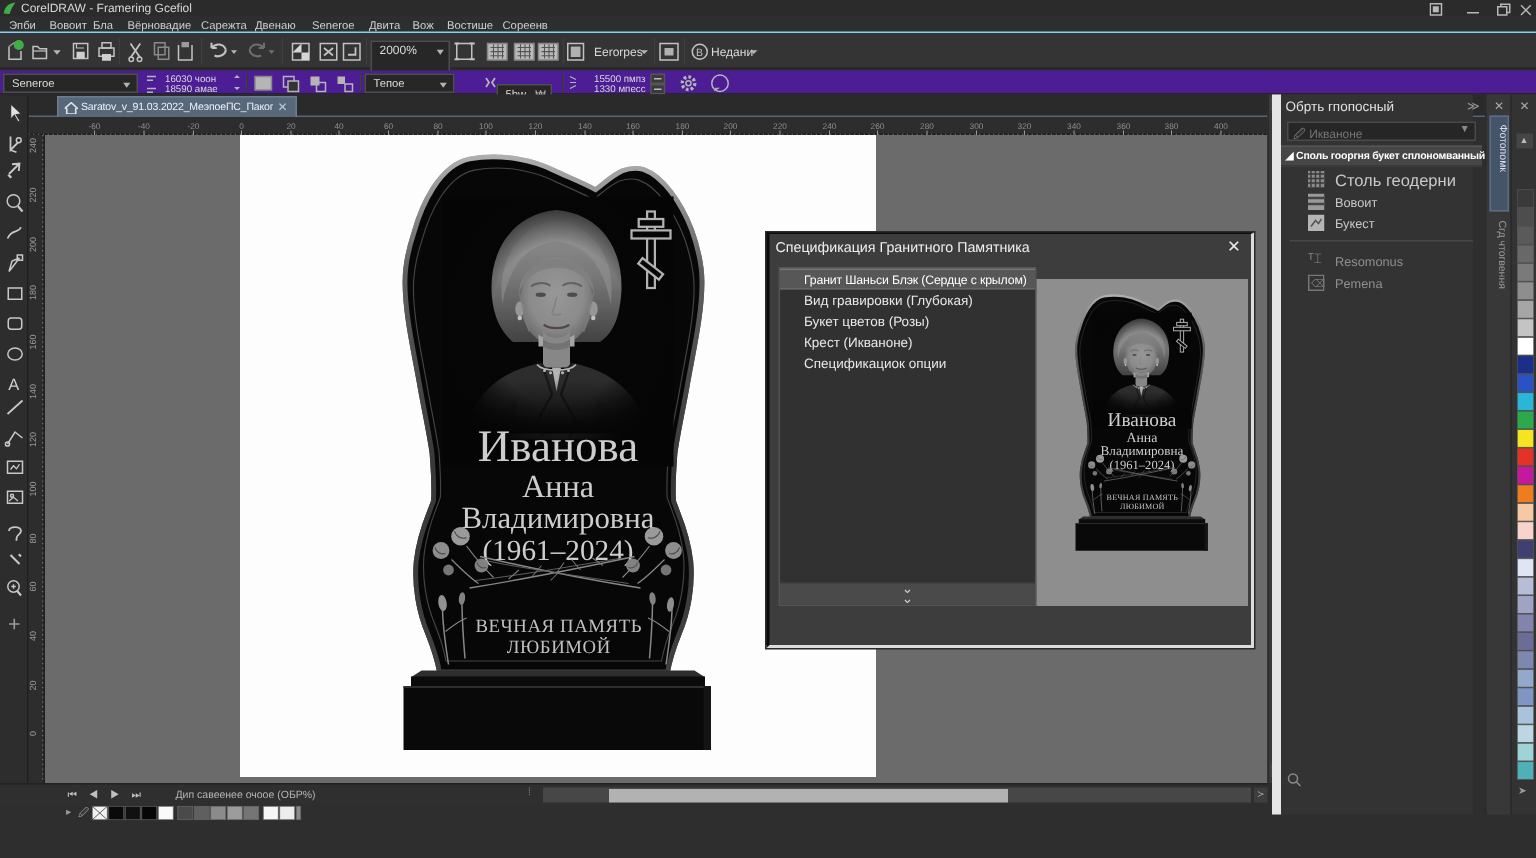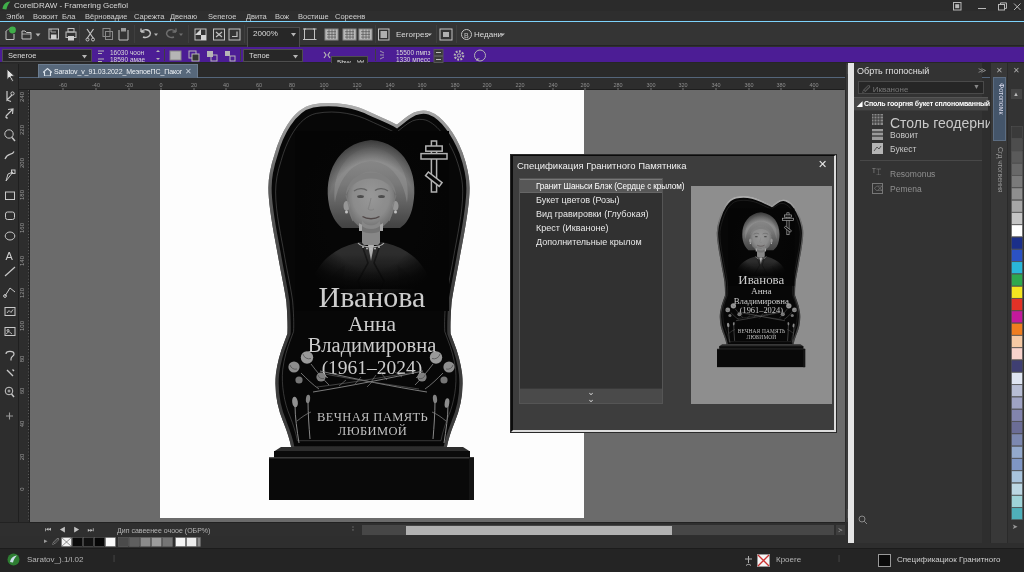--- a/index.html
+++ b/index.html
@@ -20,21 +20,21 @@
 
 #canvas{left:30px;top:90px;width:815px;height:432px;background:#6b6b6b;overflow:hidden}
 #page{position:absolute;left:130px;top:0;width:424px;height:428px;background:#fdfdfd}
 
 #vscroll{left:845px;top:63px;width:11px;height:459px;background:#3a3a3a;border-left:1px solid #2a2a2a}
 #navrow{left:0;top:522px;width:845px;height:14px;background:#2f2f2f;border-top:1px solid #222;font-size:7px;color:#b5b5b5}
 #palrow{left:0;top:536px;width:845px;height:12px;background:#2e2e2e}
 #statusbar{left:0;top:548px;width:1024px;height:24px;background:#242424;border-top:1px solid #1c1c1c;font-size:8px;color:#b5b5b5}
 
 #dialog{left:511px;top:155px;width:325px;height:277px;background:#3d3d3d;border-top:1px solid #0c0c0c;border-left:2px solid #0c0c0c;border-right:2px solid #dcdcdc;border-bottom:2px solid #dcdcdc;box-shadow:0 0 0 1px #2a2a2a}
-#dlglist{position:absolute;left:6px;top:22px;width:144px;height:226px;background:#313131;border:1px solid #555}
+#dlglist{position:absolute;left:6px;top:22px;width:172px;height:226px;background:#313131;border:1px solid #555}
 #dlgprev{position:absolute;left:178px;top:30px;width:141px;height:218px;background:#8e8e8e}
 .li{position:relative;height:14px;line-height:14px;color:#e8e8e8;font-size:9px;padding-left:16px;white-space:nowrap}
 
 #docker{left:848px;top:63px;width:134px;height:480px;background:#333333;border-left:6px solid #e5e5e5}
 #tabstrip{left:990px;top:63px;width:17px;height:480px;background:#383838;border-left:1px solid #2a2a2a}
 #palcol{left:1007px;top:63px;width:17px;height:480px;background:#333333;border-left:1px solid #2a2a2a}
 .txt{position:absolute;white-space:nowrap}
 </style></head>
 <body>
 <div id="app">
@@ -453,21 +453,21 @@
       <span class="txt" style="right:3px;top:1px;font-size:7px;color:#888">▼</span>
     </div>
     <div class="abs" style="left:0;top:34px;width:134px;height:14px;background:#464646;border-top:1px solid #555;border-bottom:1px solid #3a3a3a">
       <span class="txt" style="left:3px;top:2px;font-size:7px;letter-spacing:-0.15px;color:#fff;font-weight:bold">◢ Споль гооргня букет сплономванный</span>
     </div>
     <div class="abs" style="left:18px;top:50px;width:110px;height:13px">
       <svg class="abs" style="left:0;top:1px" width="11" height="11">
           <rect width="11" height="11" fill="#8a8a8a"></rect>
           <path d="M0,2 h11 M0,5 h11 M0,8 h11 M2,0 v11 M5,0 v11 M8,0 v11" stroke="#3a3a3a" stroke-width="1"></path>
         </svg>
-      <span class="txt" style="left:18px;top:2px;font-size:14px;color:#c9c9c9">Столь геодерни</span>
+      <span class="txt" style="left:18px;top:2px;font-size:11px;color:#c9c9c9">Столь геодерни</span>
     </div>
     <div class="abs" style="left:18px;top:64.5px;width:110px;height:13px">
       <svg class="abs" style="left:0;top:1px" width="11" height="11">
           <rect width="11" height="11" fill="#9a9a9a"></rect>
           <path d="M0,3 h11 M0,7 h11" stroke="#444" stroke-width="1.6"></path>
         </svg>
       <span class="txt" style="left:18px;top:2px;font-size:8.5px;color:#c9c9c9">Вовоит</span>
     </div>
     <div class="abs" style="left:18px;top:79px;width:110px;height:13px">
       <svg class="abs" style="left:0;top:1px" width="11" height="11">
@@ -568,44 +568,25 @@
         <rect x="125.5" y="0.5" width="10" height="9" fill="#ededed"></rect>
         <rect x="136.5" y="0.5" width="3" height="9" fill="#8a8a8a"></rect>
       </g>
     </svg>
   </div>
   <div id="dialog" class="abs">
     <span class="txt" style="left:4px;top:4px;font-size:9.5px;color:#f0f0f0">Спецификация Гранитного Памятника</span>
     <span class="txt" style="left:305px;top:2px;font-size:11px;color:#e8e8e8">✕</span>
     <div id="dlglist">
       <div class="li" style="background:#575757;border-top:1px solid #787878;border-bottom:1px solid #666;color:#fff;font-size:8.2px;letter-spacing:-0.1px">Гранит Шаньси Блэк (Сердце с крылом)</div>
+      <div class="li">Вид гравировки (Глубокая)</div>
       <div class="li">Букет цветов (Розы)</div>
-      <div class="li">Вид гравировки (Глубокая)</div>
       <div class="li">Крест (Икваноне)</div>
-      <div class="li">Дополнительные крылом</div>
+      <div class="li">Спецификациок опции</div>
       <div class="abs" style="left:0;bottom:0;width:100%;height:15px;background:#4a4a4a;border-top:1px solid #3a3a3a;text-align:center;color:#d5d5d5;font-size:9px;line-height:6.5px">⌄<br>⌄</div>
     </div>
     <div id="dlgprev">
       <svg class="abs" style="left:20px;top:7px" width="96.75" height="176.3" viewBox="0 0 225 410">
           <use href="#monu"></use>
         </svg>
     </div>
   </div>
-  <div id="statusbar" class="abs">
-    <svg class="abs" style="left:7px;top:4px" width="13" height="13">
-        <circle cx="6.5" cy="6.5" r="6" fill="#2e7d32"></circle>
-        <path d="M3,9 C4,5 6,3 10,2.5 C7.5,5 6.5,7 6,9.5 Z" fill="#cde"></path>
-      </svg>
-    <span class="txt" style="left:27px;top:6px">Saratov_).1/l.02</span>
-    <span class="txt" style="left:113px;top:4px;color:#555">|</span>
-    <svg class="abs" style="left:743px;top:6px" width="11" height="12" fill="none" stroke="#b0b0b0">
-        <path d="M5.5,1 v7 M2,4 h7 M3,10.5 c1.5,-1.5 3.5,-1.5 5,0"></path>
-      </svg>
-    <svg class="abs" style="left:757px;top:5px" width="13" height="13">
-        <rect x="0.5" y="0.5" width="12" height="12" fill="#f5f5f5" stroke="#999"></rect>
-        <path d="M1,1 L12,12 M12,1 L1,12" stroke="#c33" stroke-width="1.3"></path>
-      </svg>
-    <span class="txt" style="left:776px;top:6px">Кроеrе</span>
-    <span class="txt" style="left:838px;top:4px;color:#555">|</span>
-    <div class="abs" style="left:878px;top:5px;width:13px;height:13px;background:#0a0a0a;border:1px solid #999"></div>
-    <span class="txt" style="left:897px;top:6px;color:#cfcfcf">Спецификациок Гранитного</span>
-  </div>
 </div>
 
 </body></html>

